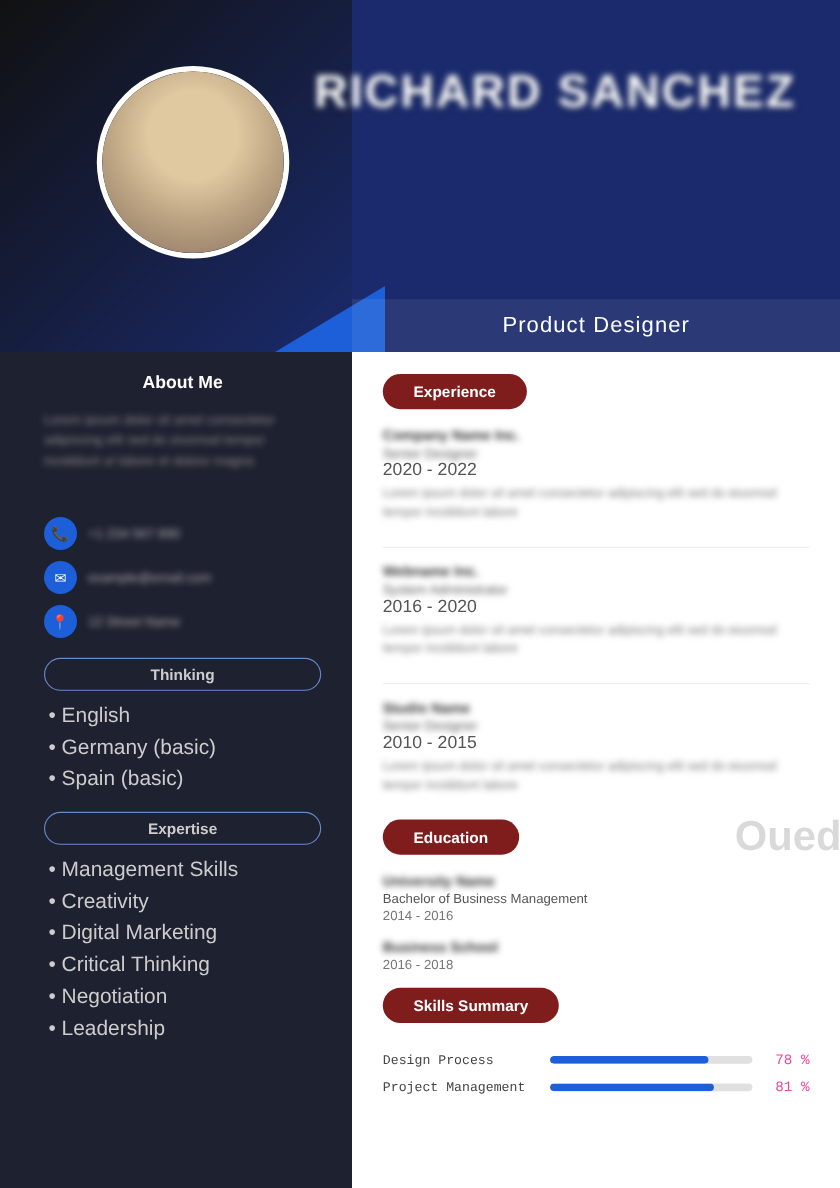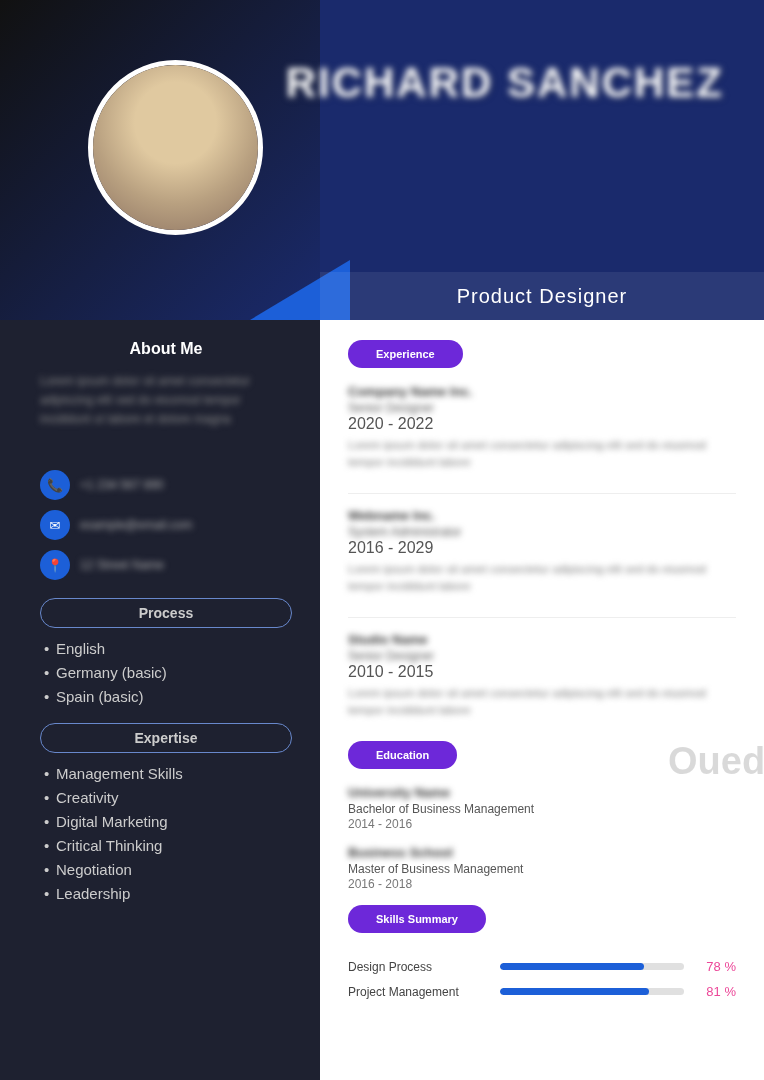--- a/index.html
+++ b/index.html
@@ -153,42 +153,42 @@
       text-align: center;
       margin: 18px 0 12px 0;
       background: transparent;
     }
     .bullet-list {
       list-style: none;
       padding: 0 0 0 4px;
     }
     .bullet-list li {
       color: #ccc;
-      font-size: 15px;
+      font-size: 19px;
       margin-bottom: 7px;
       padding-left: 12px;
       position: relative;
     }
     .bullet-list li::before {
       content: '•';
       position: absolute;
       left: 0;
       color: #ccc;
     }
 
     
     .content {
       flex: 1;
       background: #fff;
       padding: 20px 28px;
     }
     .section-header {
-      background: #6d28d9;
+      background: #7f1d1d;
       color: #fff;
-      font-size: 11px;
+      font-size: 14px;
       font-weight: 600;
       text-align: left;
       padding: 8px 28px;
       border-radius: 20px;
       display: inline-block;
       margin-bottom: 16px;
     }
     .exp-item {
       margin-bottom: 20px;
     }
@@ -245,20 +245,21 @@
 
     
     .skills-area {
       margin-top: 10px;
     }
     .skill-row {
       display: flex;
       align-items: center;
       margin-bottom: 10px;
       gap: 12px;
+      font-family: Liberation Mono, monospace;
     }
     .skill-label {
       font-size: 12px;
       color: #444;
       width: 140px;
       flex-shrink: 0;
     }
     .skill-bar-bg {
       flex: 1;
       height: 7px;
@@ -325,21 +326,21 @@
     </div>
     <div class="contact-item">
       <div class="contact-icon">✉</div>
       <span class="contact-text">example@email.com</span>
     </div>
     <div class="contact-item">
       <div class="contact-icon">📍</div>
       <span class="contact-text">12 Street Name</span>
     </div>
 
-    <span class="section-badge">Process</span>
+    <span class="section-badge">Thinking</span>
     <ul class="bullet-list">
       <li>English</li>
       <li>Germany (basic)</li>
       <li>Spain (basic)</li>
     </ul>
 
     <span class="section-badge">Expertise</span>
     <ul class="bullet-list">
       <li>Management Skills</li>
       <li>Creativity</li>
@@ -363,21 +364,21 @@
           <div class="exp-role">Senior Designer</div>
           <div class="exp-dates">2020 - 2022</div>
           <div class="exp-desc">Lorem ipsum dolor sit amet consectetur adipiscing elit sed do eiusmod tempor incididunt labore</div>
         </div>
 
         <div class="divider"></div>
 
         <div class="exp-item">
           <div class="exp-company">Webname Inc.</div>
           <div class="exp-role">System Administrator</div>
-          <div class="exp-dates">2016 - 2029</div>
+          <div class="exp-dates">2016 - 2020</div>
           <div class="exp-desc">Lorem ipsum dolor sit amet consectetur adipiscing elit sed do eiusmod tempor incididunt labore</div>
         </div>
 
         <div class="divider"></div>
 
         <div class="exp-item">
           <div class="exp-company">Studio Name</div>
           <div class="exp-role">Senior Designer</div>
           <div class="exp-dates">2010 - 2015</div>
           <div class="exp-desc">Lorem ipsum dolor sit amet consectetur adipiscing elit sed do eiusmod tempor incididunt labore</div>
@@ -388,21 +389,20 @@
         <div class="section-header">Education</div>
 
         <div class="edu-item">
           <div class="edu-school">University Name</div>
           <div class="edu-degree">Bachelor of Business Management</div>
           <div class="edu-dates">2014 - 2016</div>
         </div>
 
         <div class="edu-item">
           <div class="edu-school">Business School</div>
-          <div class="edu-degree">Master of Business Management</div>
           <div class="edu-dates">2016 - 2018</div>
         </div>
       </div>
 
       <div style="margin-top: 0;">
         <div class="section-header">Skills Summary</div>
 
         <div class="skills-area">
           <div class="skill-row">
             <span class="skill-label">Design Process</span>

